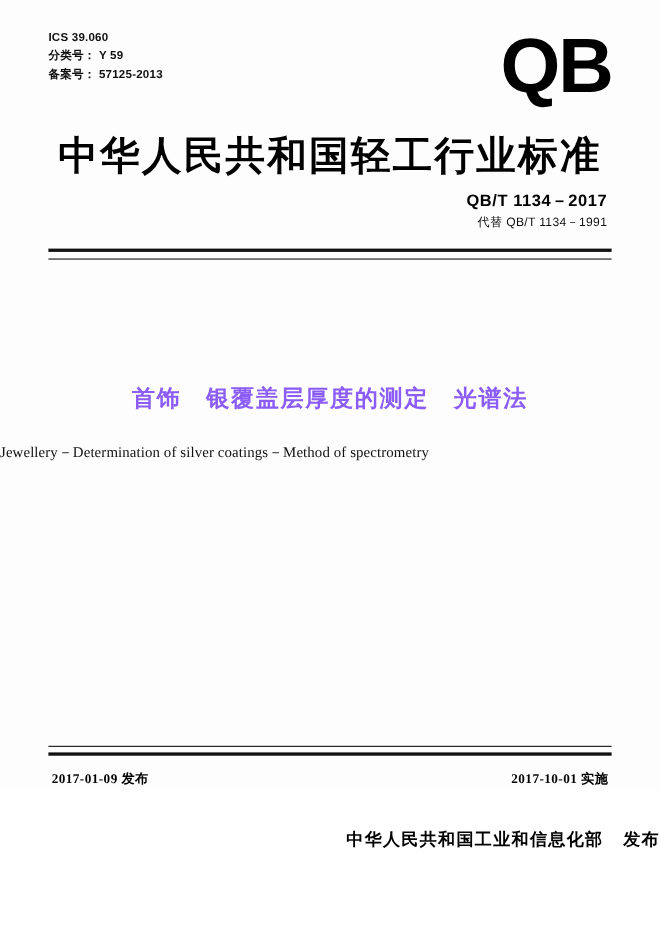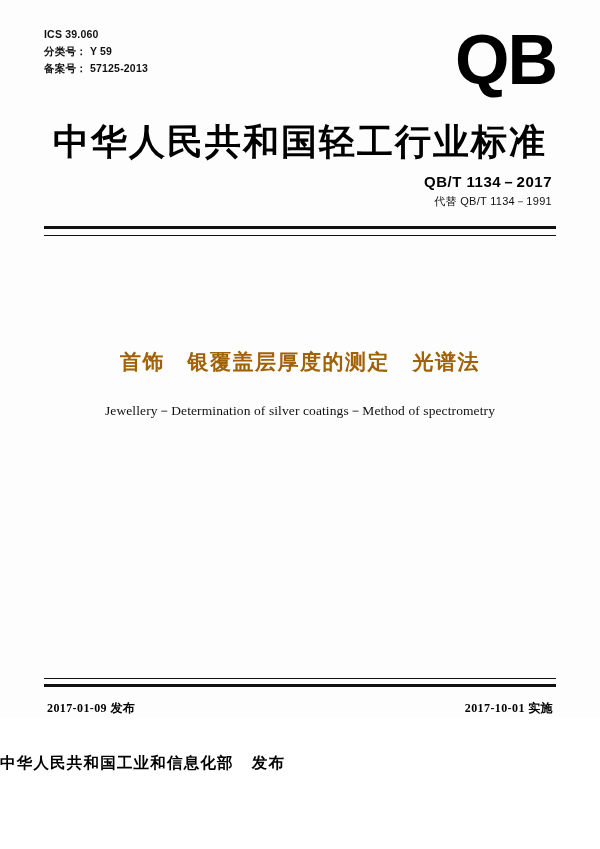--- a/index.html
+++ b/index.html
@@ -126,28 +126,28 @@
   .doc-title-cn {
     position: absolute;
     left: 0;
     right: 0;
     top: 348px;
     text-align: center;
     font-family: "Liberation Serif", serif;
     font-weight: bold;
     font-size: 21px;
     letter-spacing: 1.5px;
-    color: #a16207;
+    color: #8b5cf6;
   }
   .doc-title-en {
     position: absolute;
     left: 0;
     right: 0;
     top: 402px;
-    text-align: center;
+    text-align: left;
     font-family: "Liberation Serif", serif;
     font-size: 13.5px;
     letter-spacing: 0.1px;
     color: #111;
   }
 
   
   .date-row {
     position: absolute;
     left: 44px;
@@ -171,21 +171,21 @@
     top: 0;
     letter-spacing: 0.4px;
   }
 
   
   .publisher {
     position: absolute;
     left: 0;
     right: 0;
     top: 753px;
-    text-align: left;
+    text-align: right;
     font-family: Liberation Mono, monospace;
     font-weight: bold;
     font-size: 15.5px;
     letter-spacing: 1.2px;
     color: #000;
   }
   .publisher .pub-word {
     margin-left: 18px;
   }
 </style>

